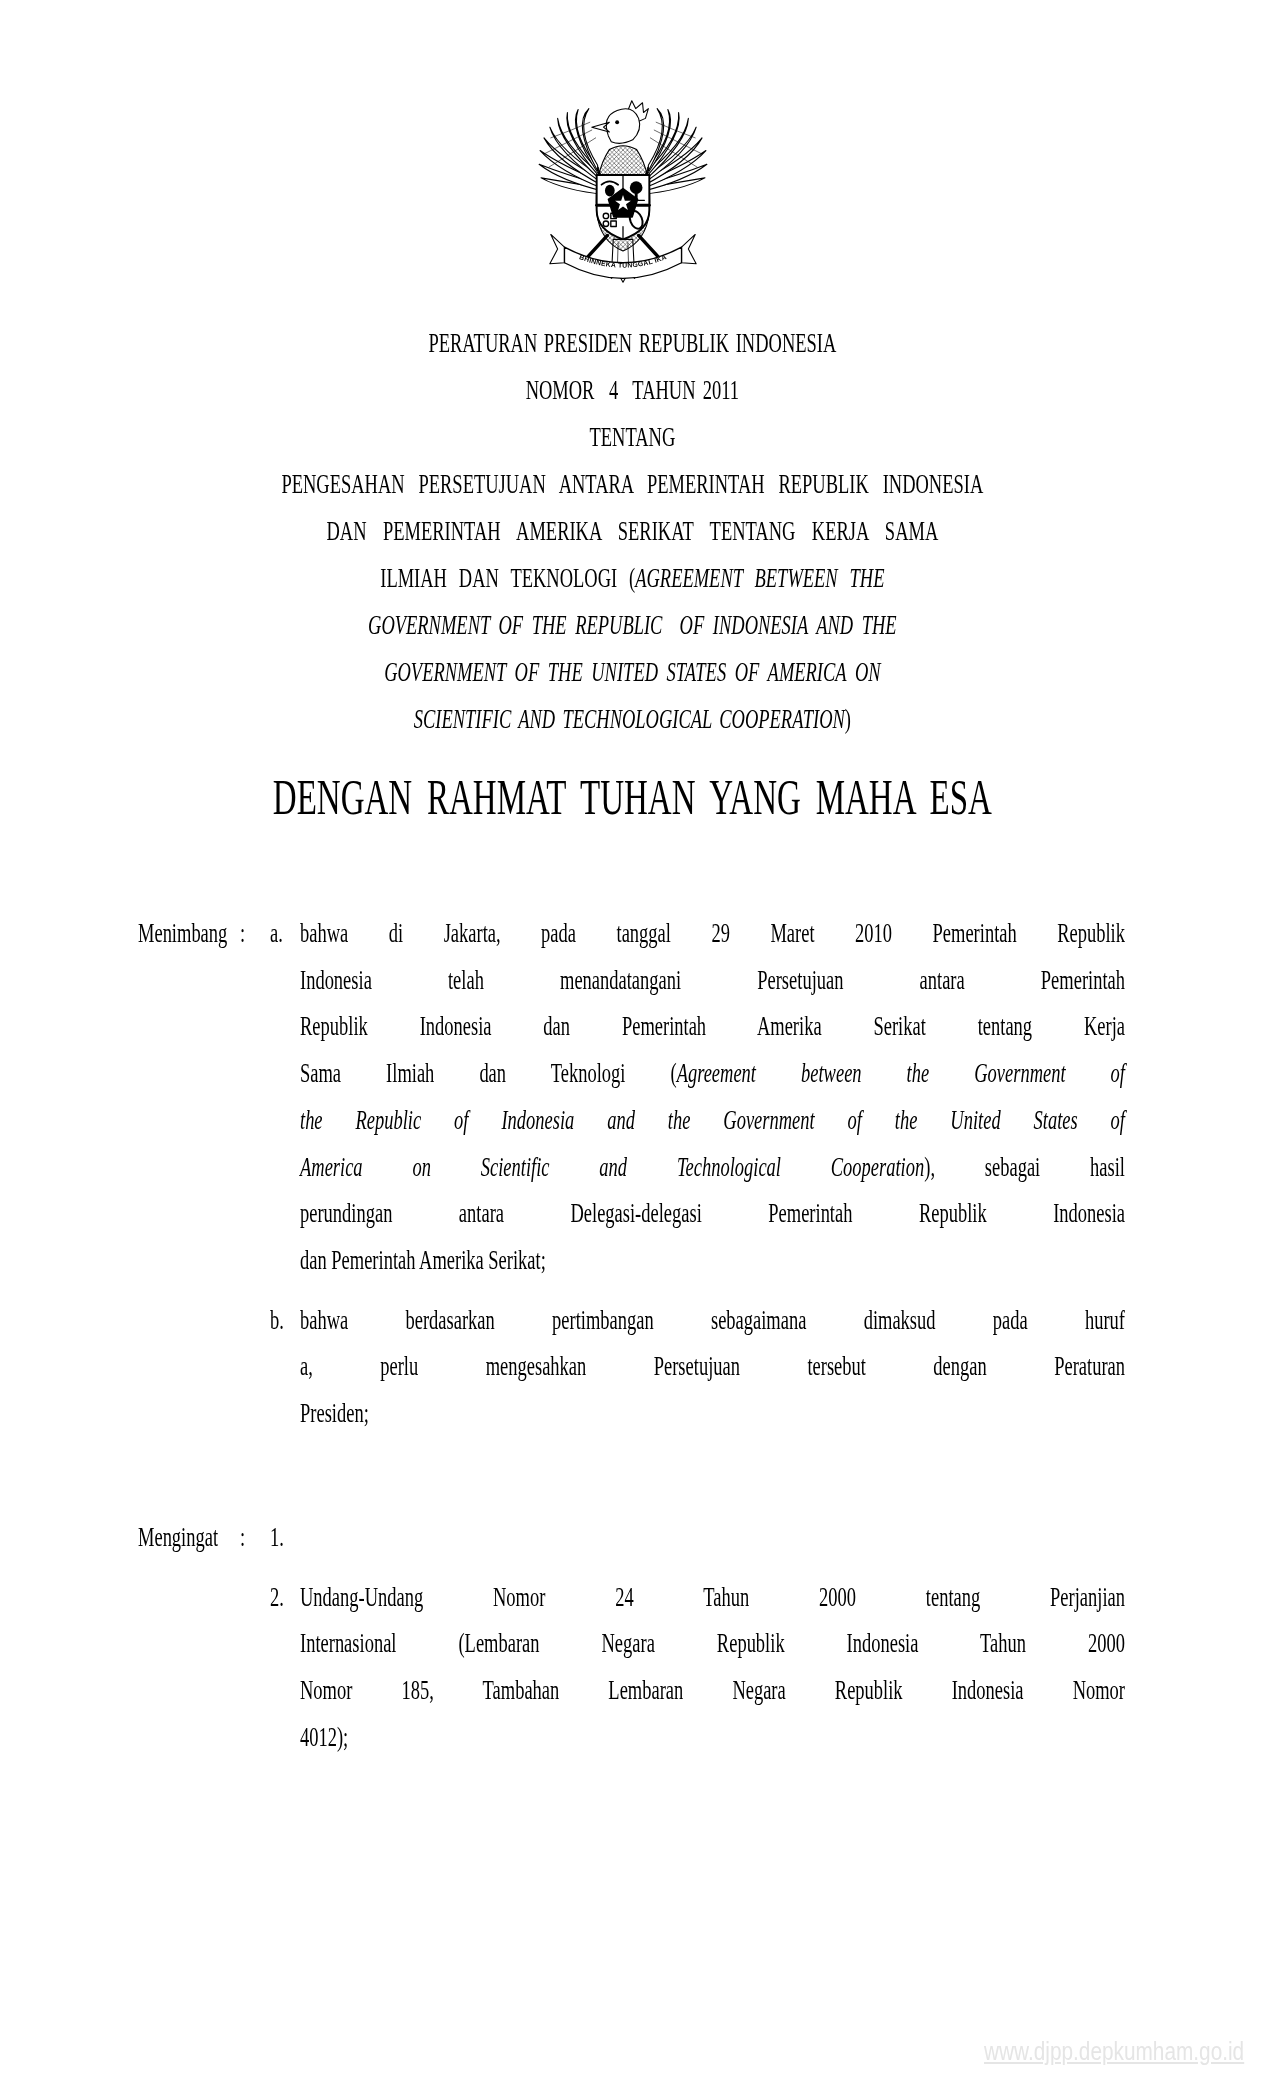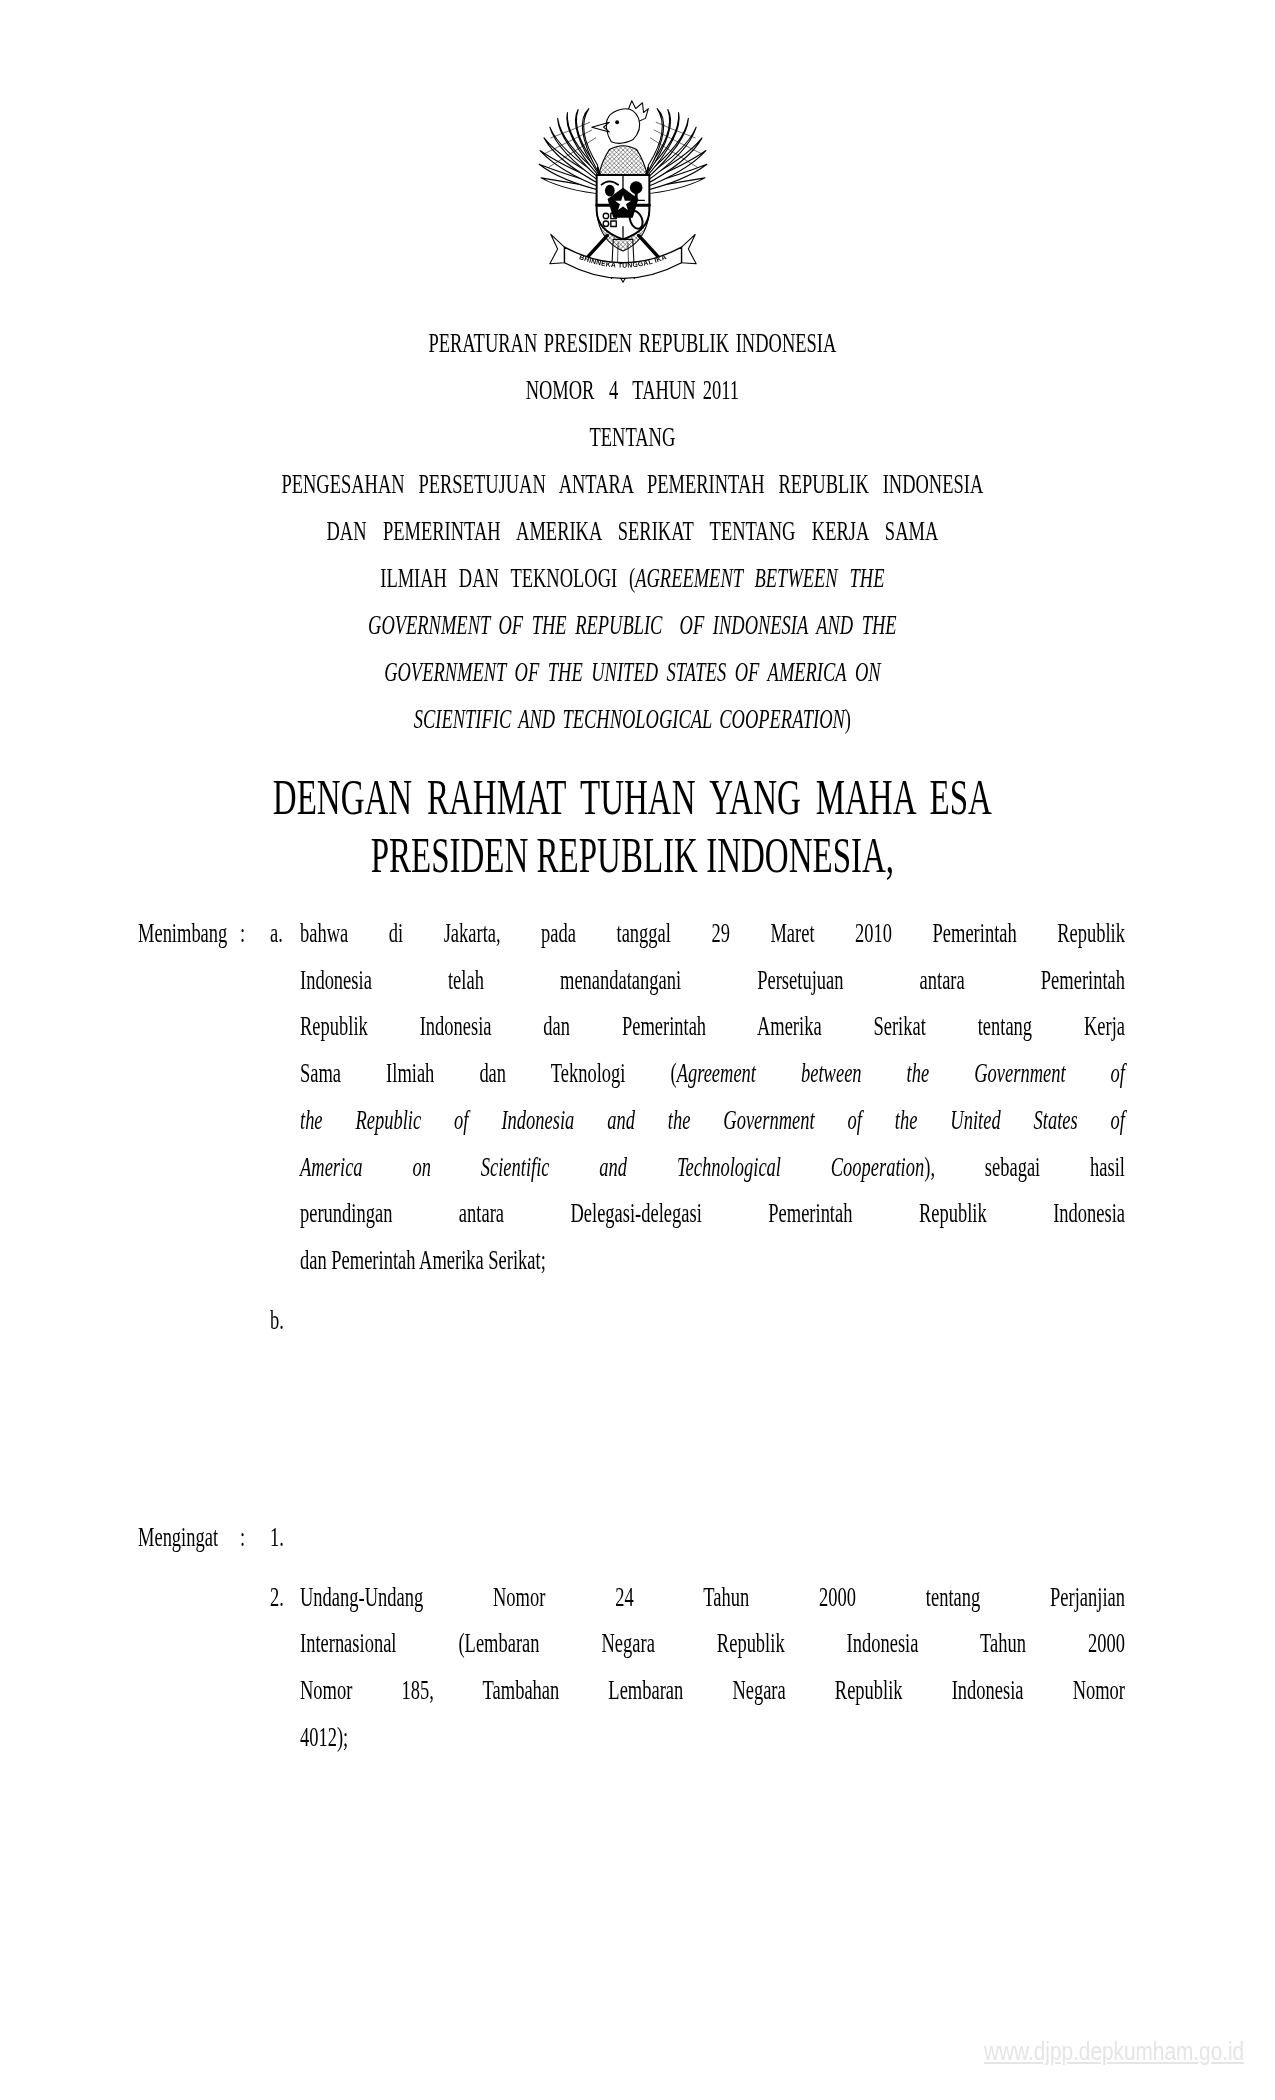--- a/index.html
+++ b/index.html
@@ -127,25 +127,20 @@
         <div class="tline"><span class="it">SCIENTIFIC AND TECHNOLOGICAL COOPERATION</span><span>)</span></div>
       </div>
   </div>
 
   <div class="abs center-line sp" style="top:774px">
     <div class="sq-wrap">
         <div class="tline">DENGAN RAHMAT TUHAN YANG MAHA ESA</div>
       </div>
   </div>
 
-  <div class="abs center-line" style="top:832px">
-    <div class="sq-wrap">
-        <div class="tline">PRESIDEN REPUBLIK INDONESIA,</div>
-      </div>
-  </div>
 
   <section class="abs clause" style="top:910px">
     <div class="row">
       <div class="c-label"><span class="sq-inline">Menimbang</span></div>
       <div class="c-colon"><span class="sq-inline">:</span></div>
       <div class="c-marker"><span class="sq-inline">a.</span></div>
       <div class="c-text">
         <div class="sq-text">
             <div class="tline just"><span>bahwa di Jakarta, pada tanggal 29 Maret 2010 Pemerintah Republik</span></div>
             <div class="tline just"><span>Indonesia telah menandatangani Persetujuan antara Pemerintah</span></div>
@@ -155,20 +150,27 @@
             <div class="tline just"><span class="it">America on Scientific and Technological Cooperation</span><span>), sebagai hasil</span></div>
             <div class="tline just"><span>perundingan antara Delegasi-delegasi Pemerintah Republik Indonesia</span></div>
             <div class="tline"><span>dan Pemerintah Amerika Serikat;</span></div>
           </div>
       </div>
     </div>
     <div class="row">
       <div class="c-label"></div>
       <div class="c-colon"></div>
       <div class="c-marker"><span class="sq-inline">b.</span></div>
+      <div class="c-text">
+        <div class="sq-text">
+            <div class="tline just"><span>bahwa berdasarkan pertimbangan sebagaimana dimaksud pada huruf</span></div>
+            <div class="tline just"><span>a, perlu mengesahkan Persetujuan tersebut dengan Peraturan</span></div>
+            <div class="tline"><span>Presiden;</span></div>
+          </div>
+      </div>
     </div>
   </section>
 
   <section class="abs clause" style="top:1514px">
     <div class="row">
       <div class="c-label"><span class="sq-inline">Mengingat</span></div>
       <div class="c-colon"><span class="sq-inline">:</span></div>
       <div class="c-marker"><span class="sq-inline">1.</span></div>
     </div>
     <div class="row">

